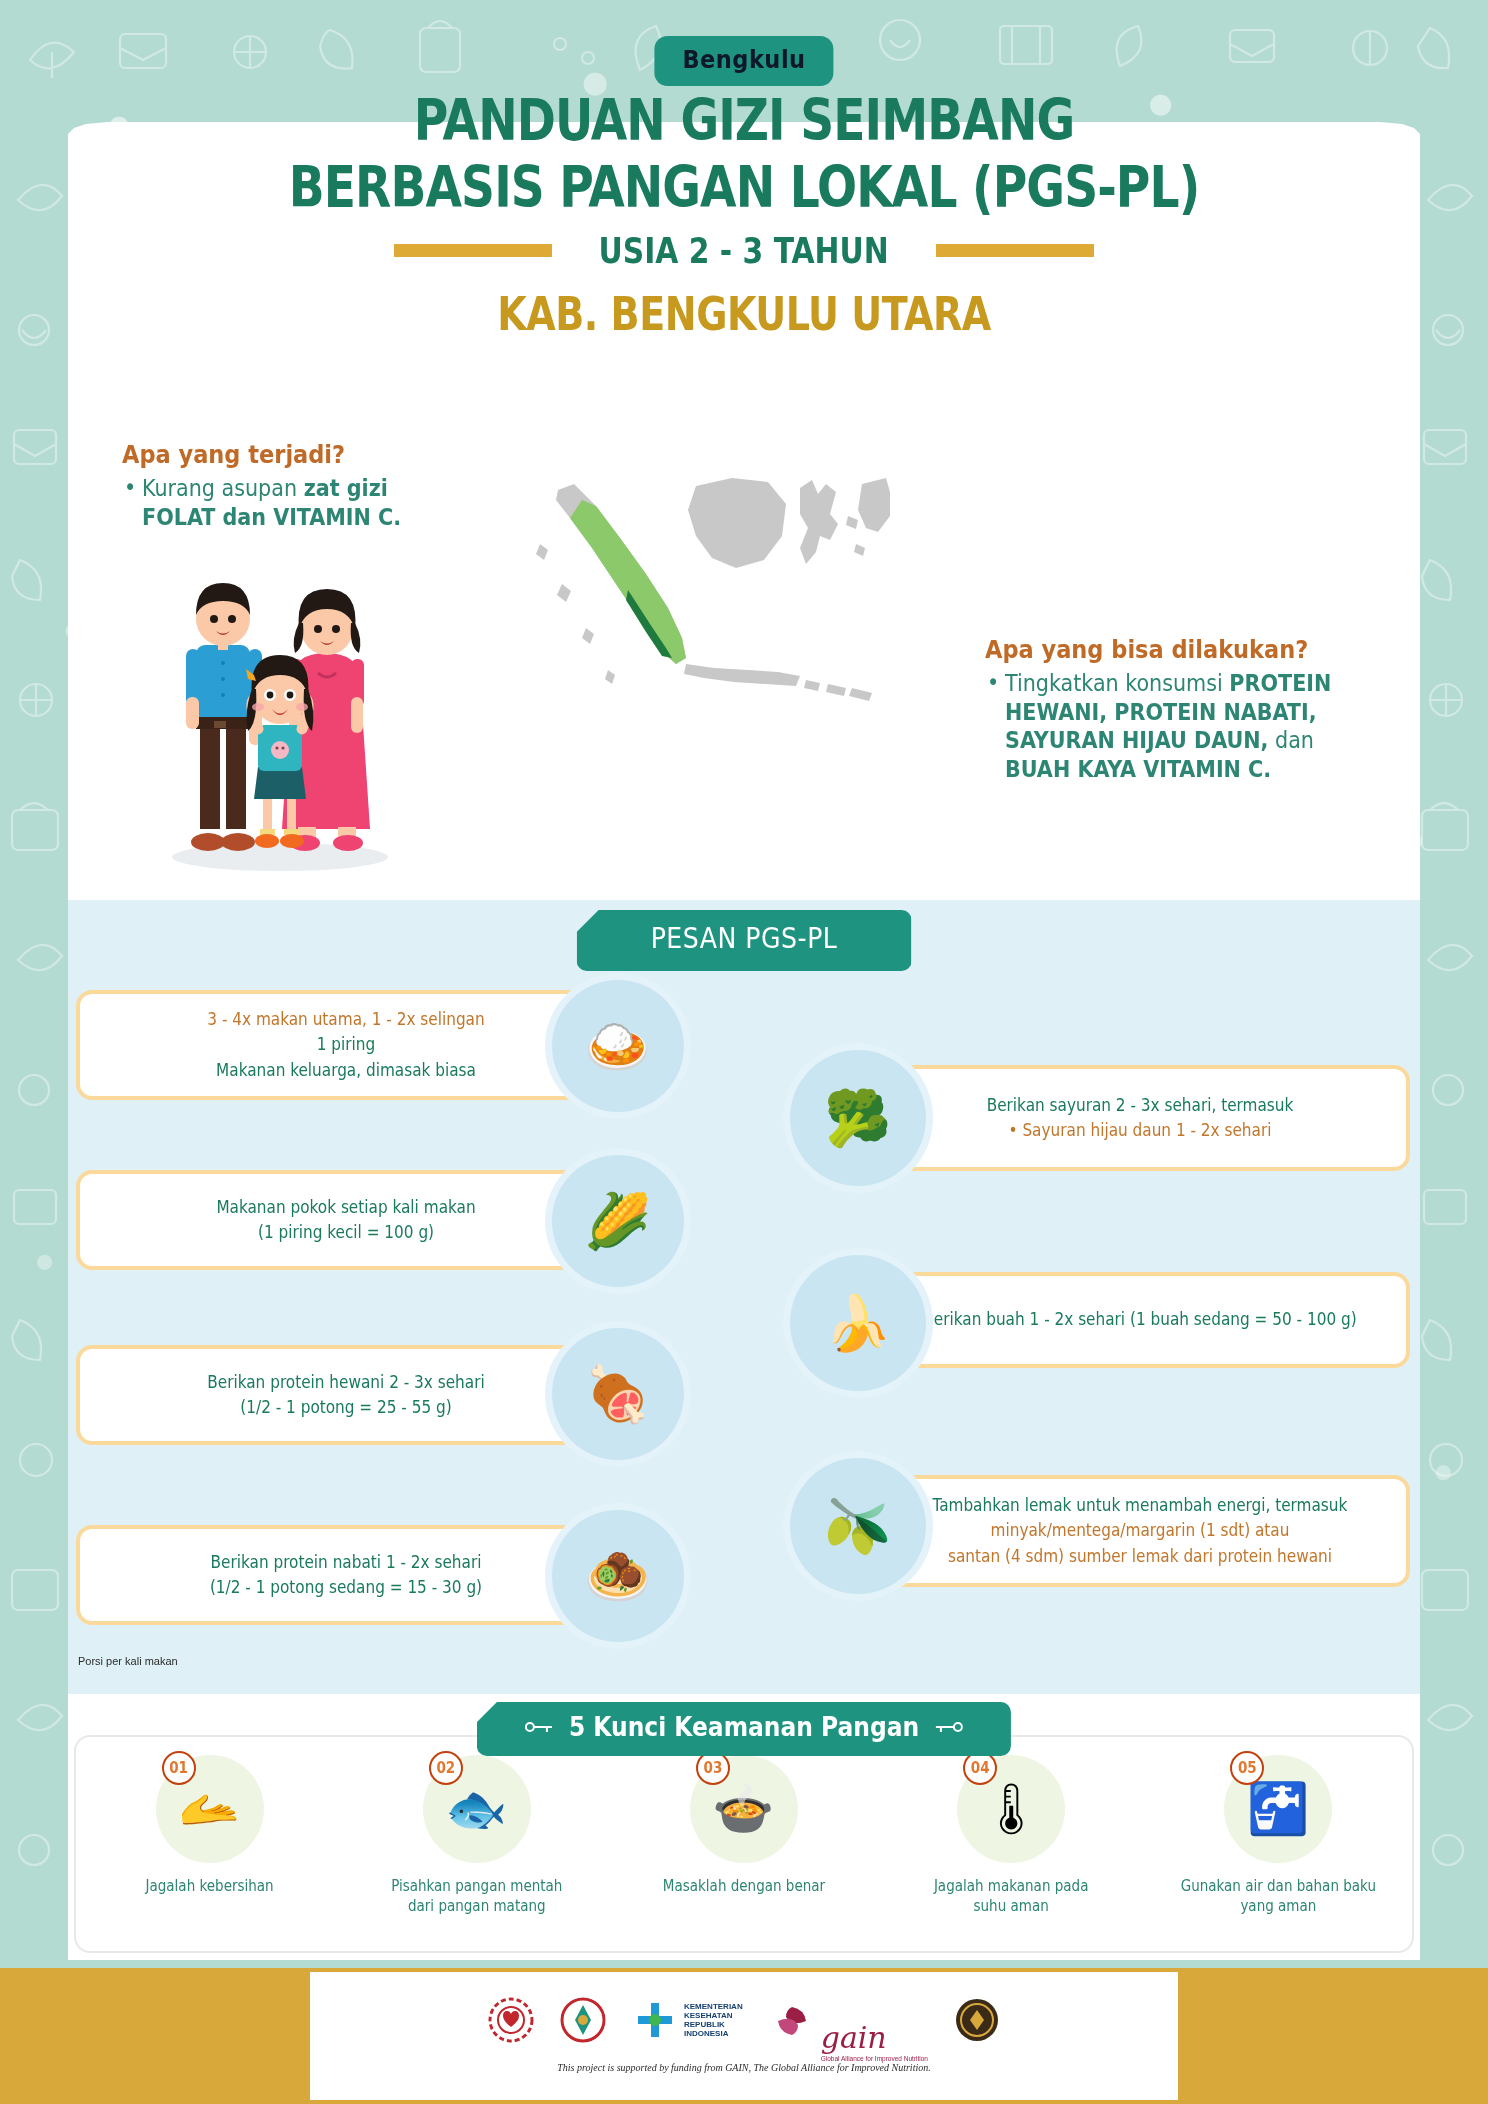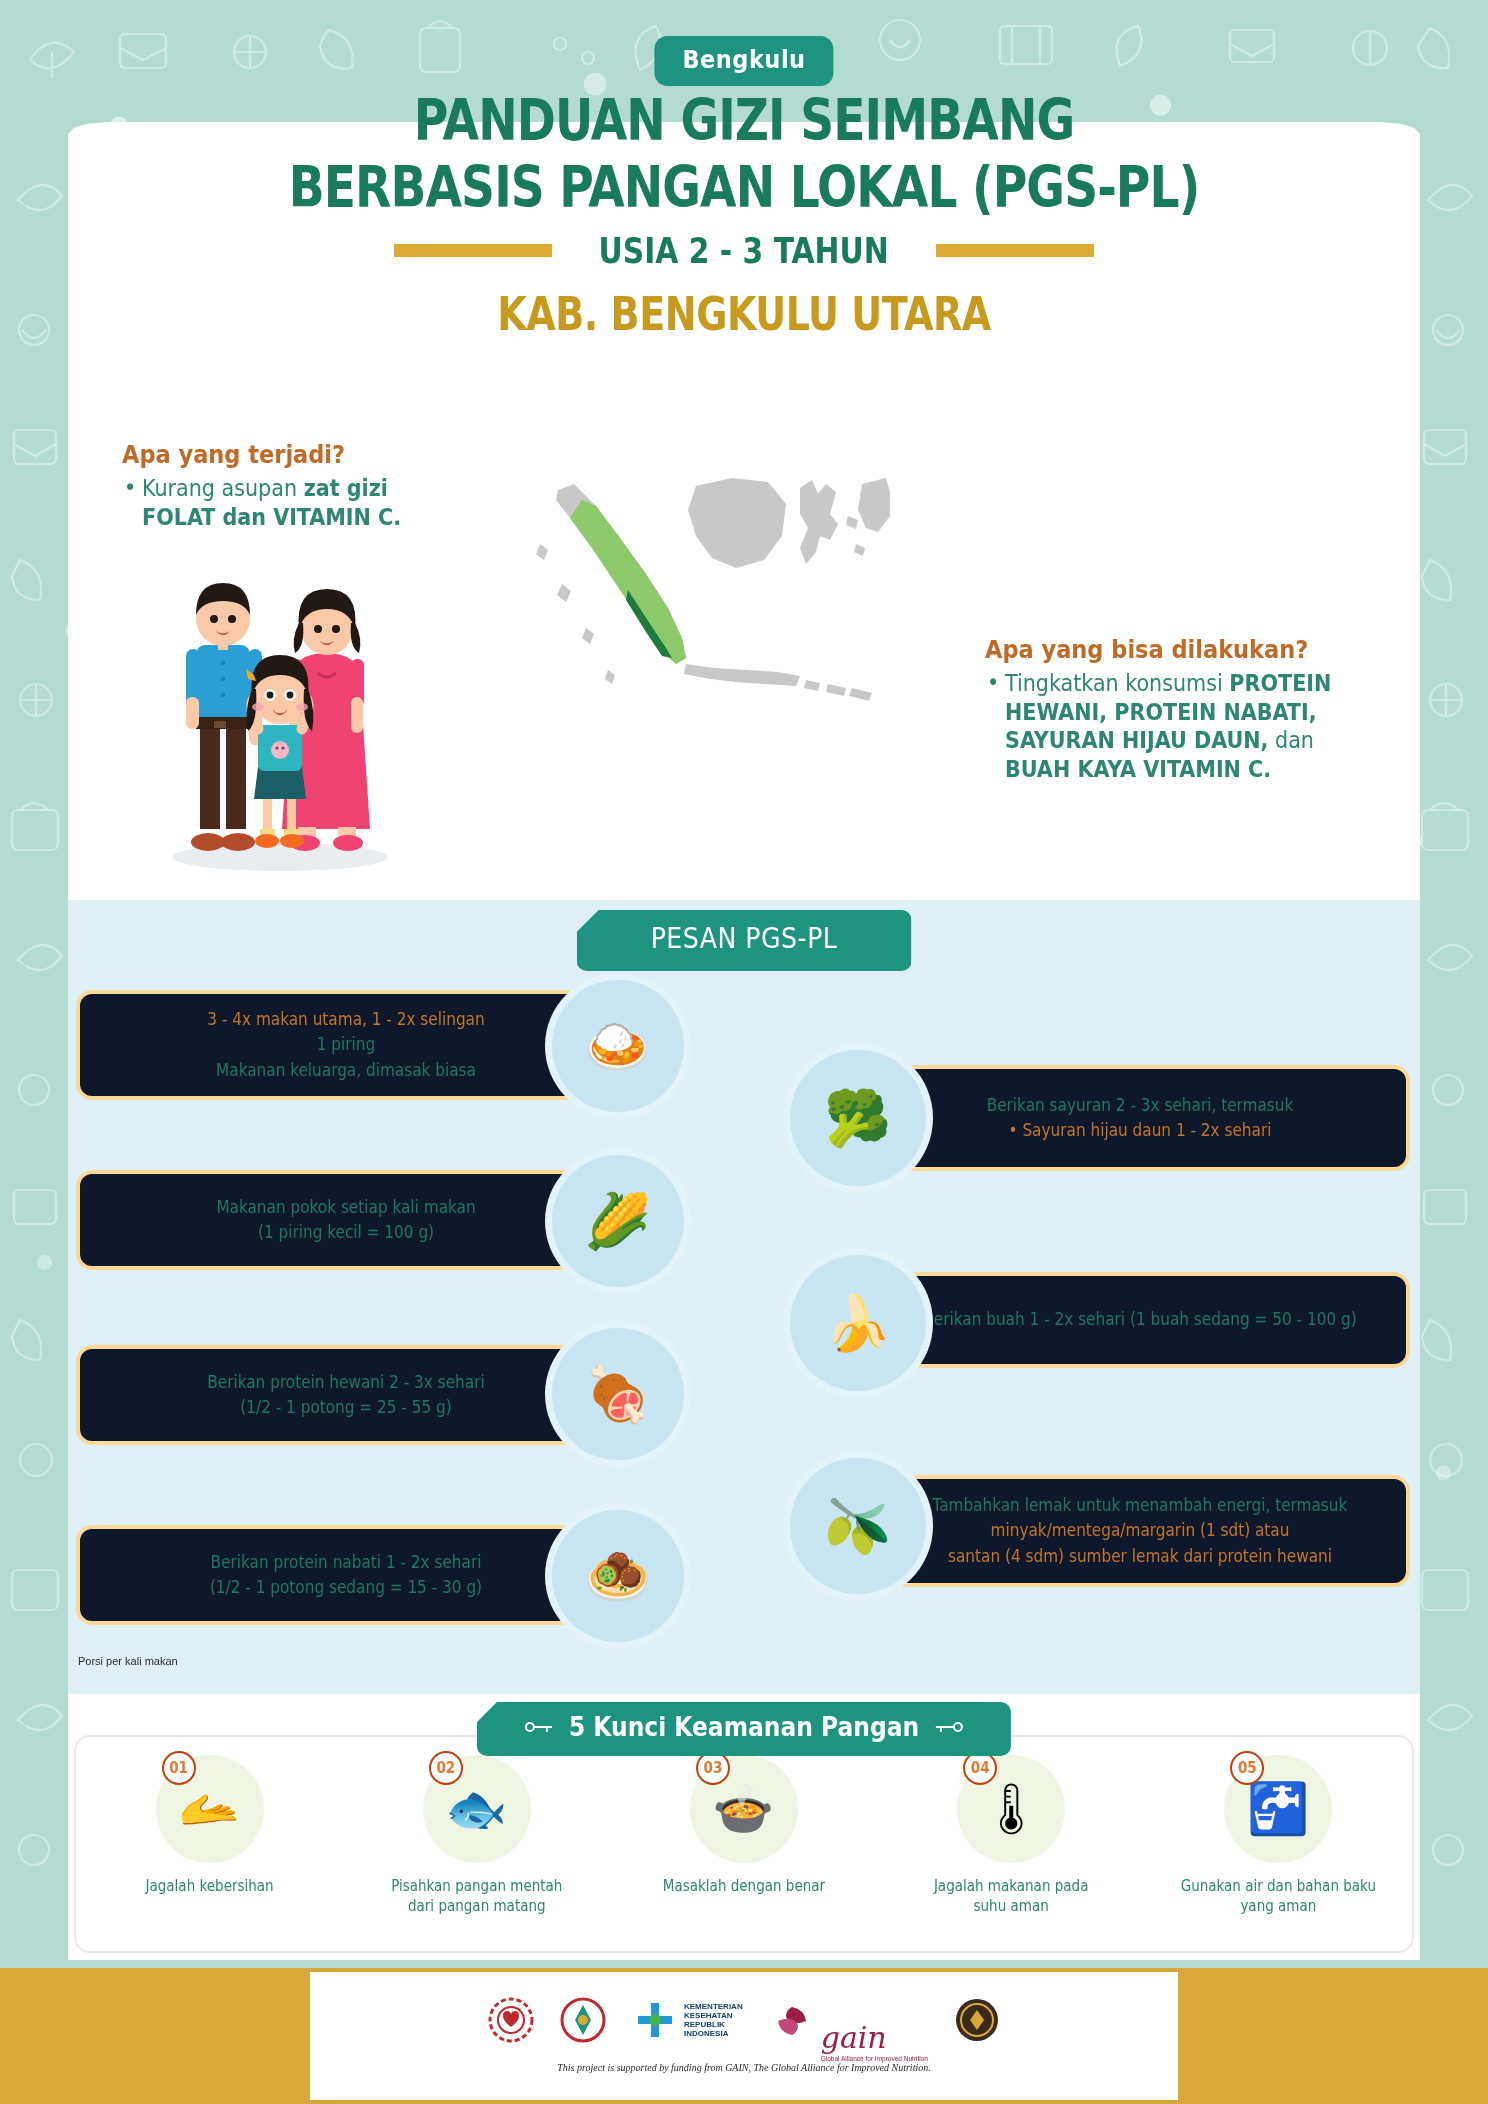--- a/index.html
+++ b/index.html
@@ -34,21 +34,21 @@
   .panel {
     position:absolute; left:68px; top:122px; width:1352px; height:1838px;
     background:#fff;
     clip-path: polygon(0 12px, 6px 6px, 18px 2px, 40px 0, 1312px 0, 1334px 2px, 1346px 6px, 1352px 12px,
                        1352px 1826px, 1346px 1832px, 1334px 1836px, 1312px 1838px,
                        40px 1838px, 18px 1836px, 6px 1832px, 0 1826px);
   }
   
   .badge {
     position:absolute; left:50%; transform:translateX(-50%); top:36px;
-    background:#1e9480; color:#ffffff;
+    background:#1e9480; color:#0f172a;
     font-size:25px; font-weight:bold; letter-spacing:.5px;
     padding:9px 28px 12px; border-radius:13px;
     z-index:5;
     font-family:"DejaVu Sans Condensed","Liberation Sans",sans-serif;
   }
   
   .titles { position:absolute; left:0; right:0; top:92px; text-align:center; }
   .t1, .t2 {
     color:#1a7a5e; font-weight:bold; line-height:1.0;
     font-size:57px; letter-spacing:-1px;
@@ -101,21 +101,21 @@
     background:#1e9480; color:#ffffff; font-weight:normal; font-size:28px;
     padding:12px 74px 16px;
     border-radius:10px 10px 10px 10px;
     clip-path: polygon(22px 0, 100% 0, 100% 100%, 0 100%, 0 22px);
     font-family:"DejaVu Sans Condensed","Liberation Sans",sans-serif;
     z-index:6; letter-spacing:.5px;
   }
   
   .card {
     position:absolute;
-    background:#0f172a;
+    background:#ffffff;
     border:4px solid #fbd99a;
     border-radius:16px;
     display:flex; align-items:center;
   }
   .card-text {
     color:#1a7a5e; font-size:17px; line-height:1.5; text-align:center;
     font-family:"DejaVu Sans Condensed","Liberation Sans",sans-serif;
     width:100%; padding:0 16px;
   }
   .card-text .or { color:#c2762b; }

